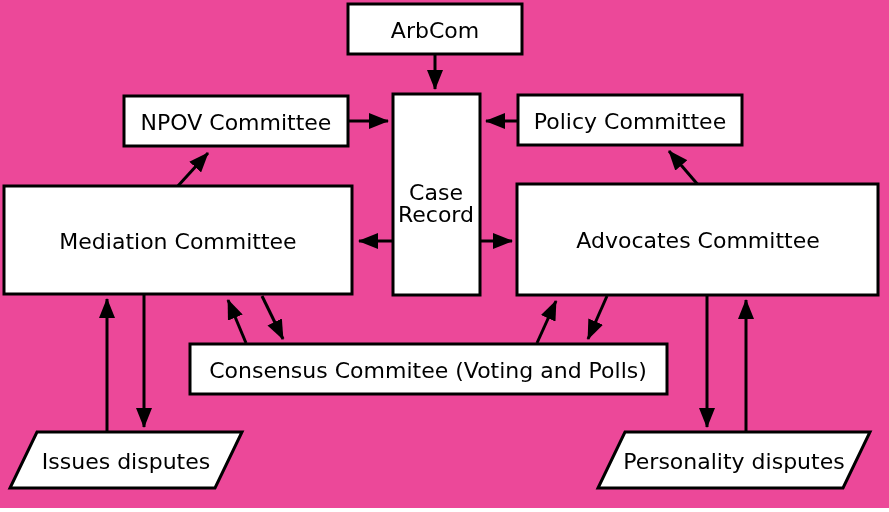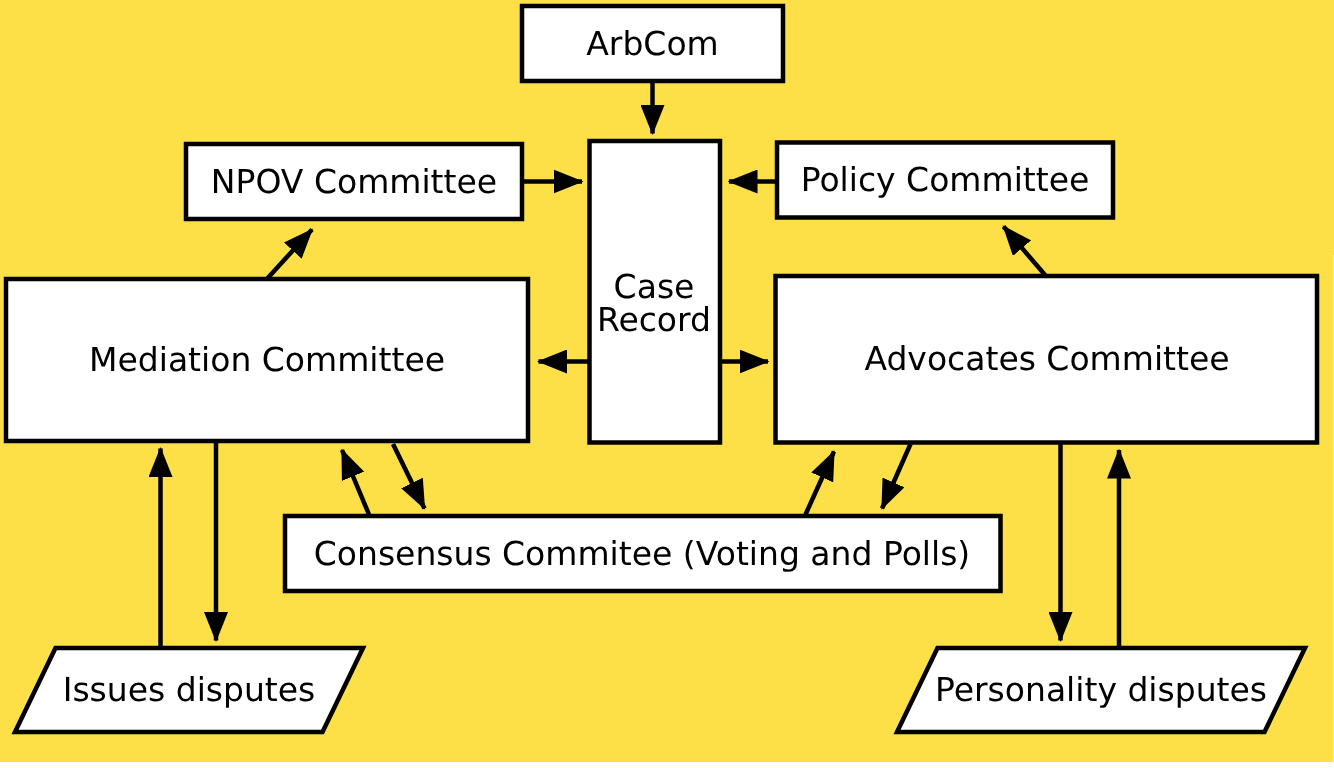--- a/index.html
+++ b/index.html
@@ -5,21 +5,21 @@
   html, body {
     margin: 0;
     padding: 0;
     background: #ffffff;
     font-family: "DejaVu Sans", "Liberation Sans", sans-serif;
   }
   #stage {
     position: relative;
     width: 889px;
     height: 508px;
-    background: #fde047;
+    background: #ec4899;
     overflow: hidden;
   }
   svg { display: block; }
   .box {
     fill: #ffffff;
     stroke: #000000;
     stroke-width: 3;
   }
   .edge {
     stroke: #000000;

